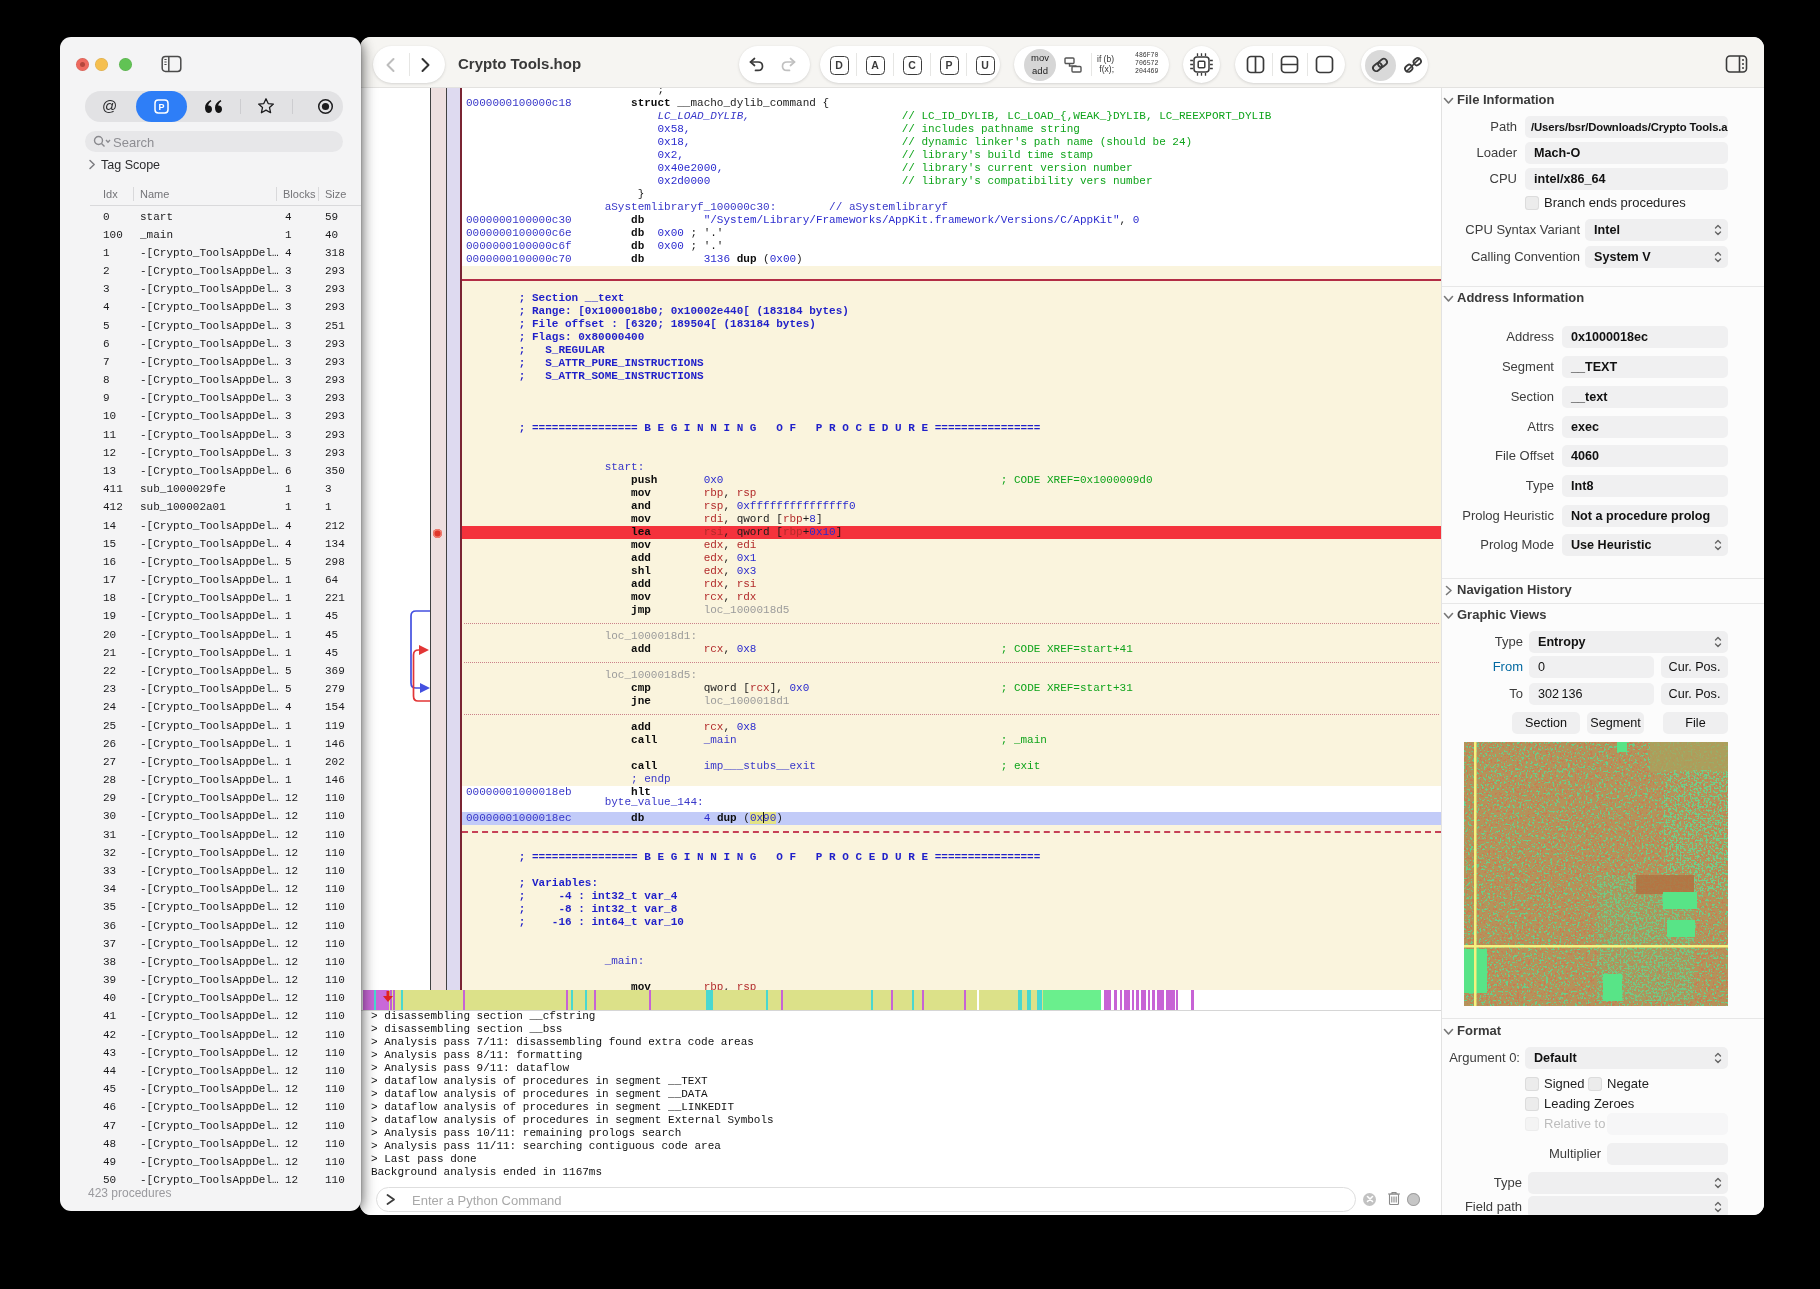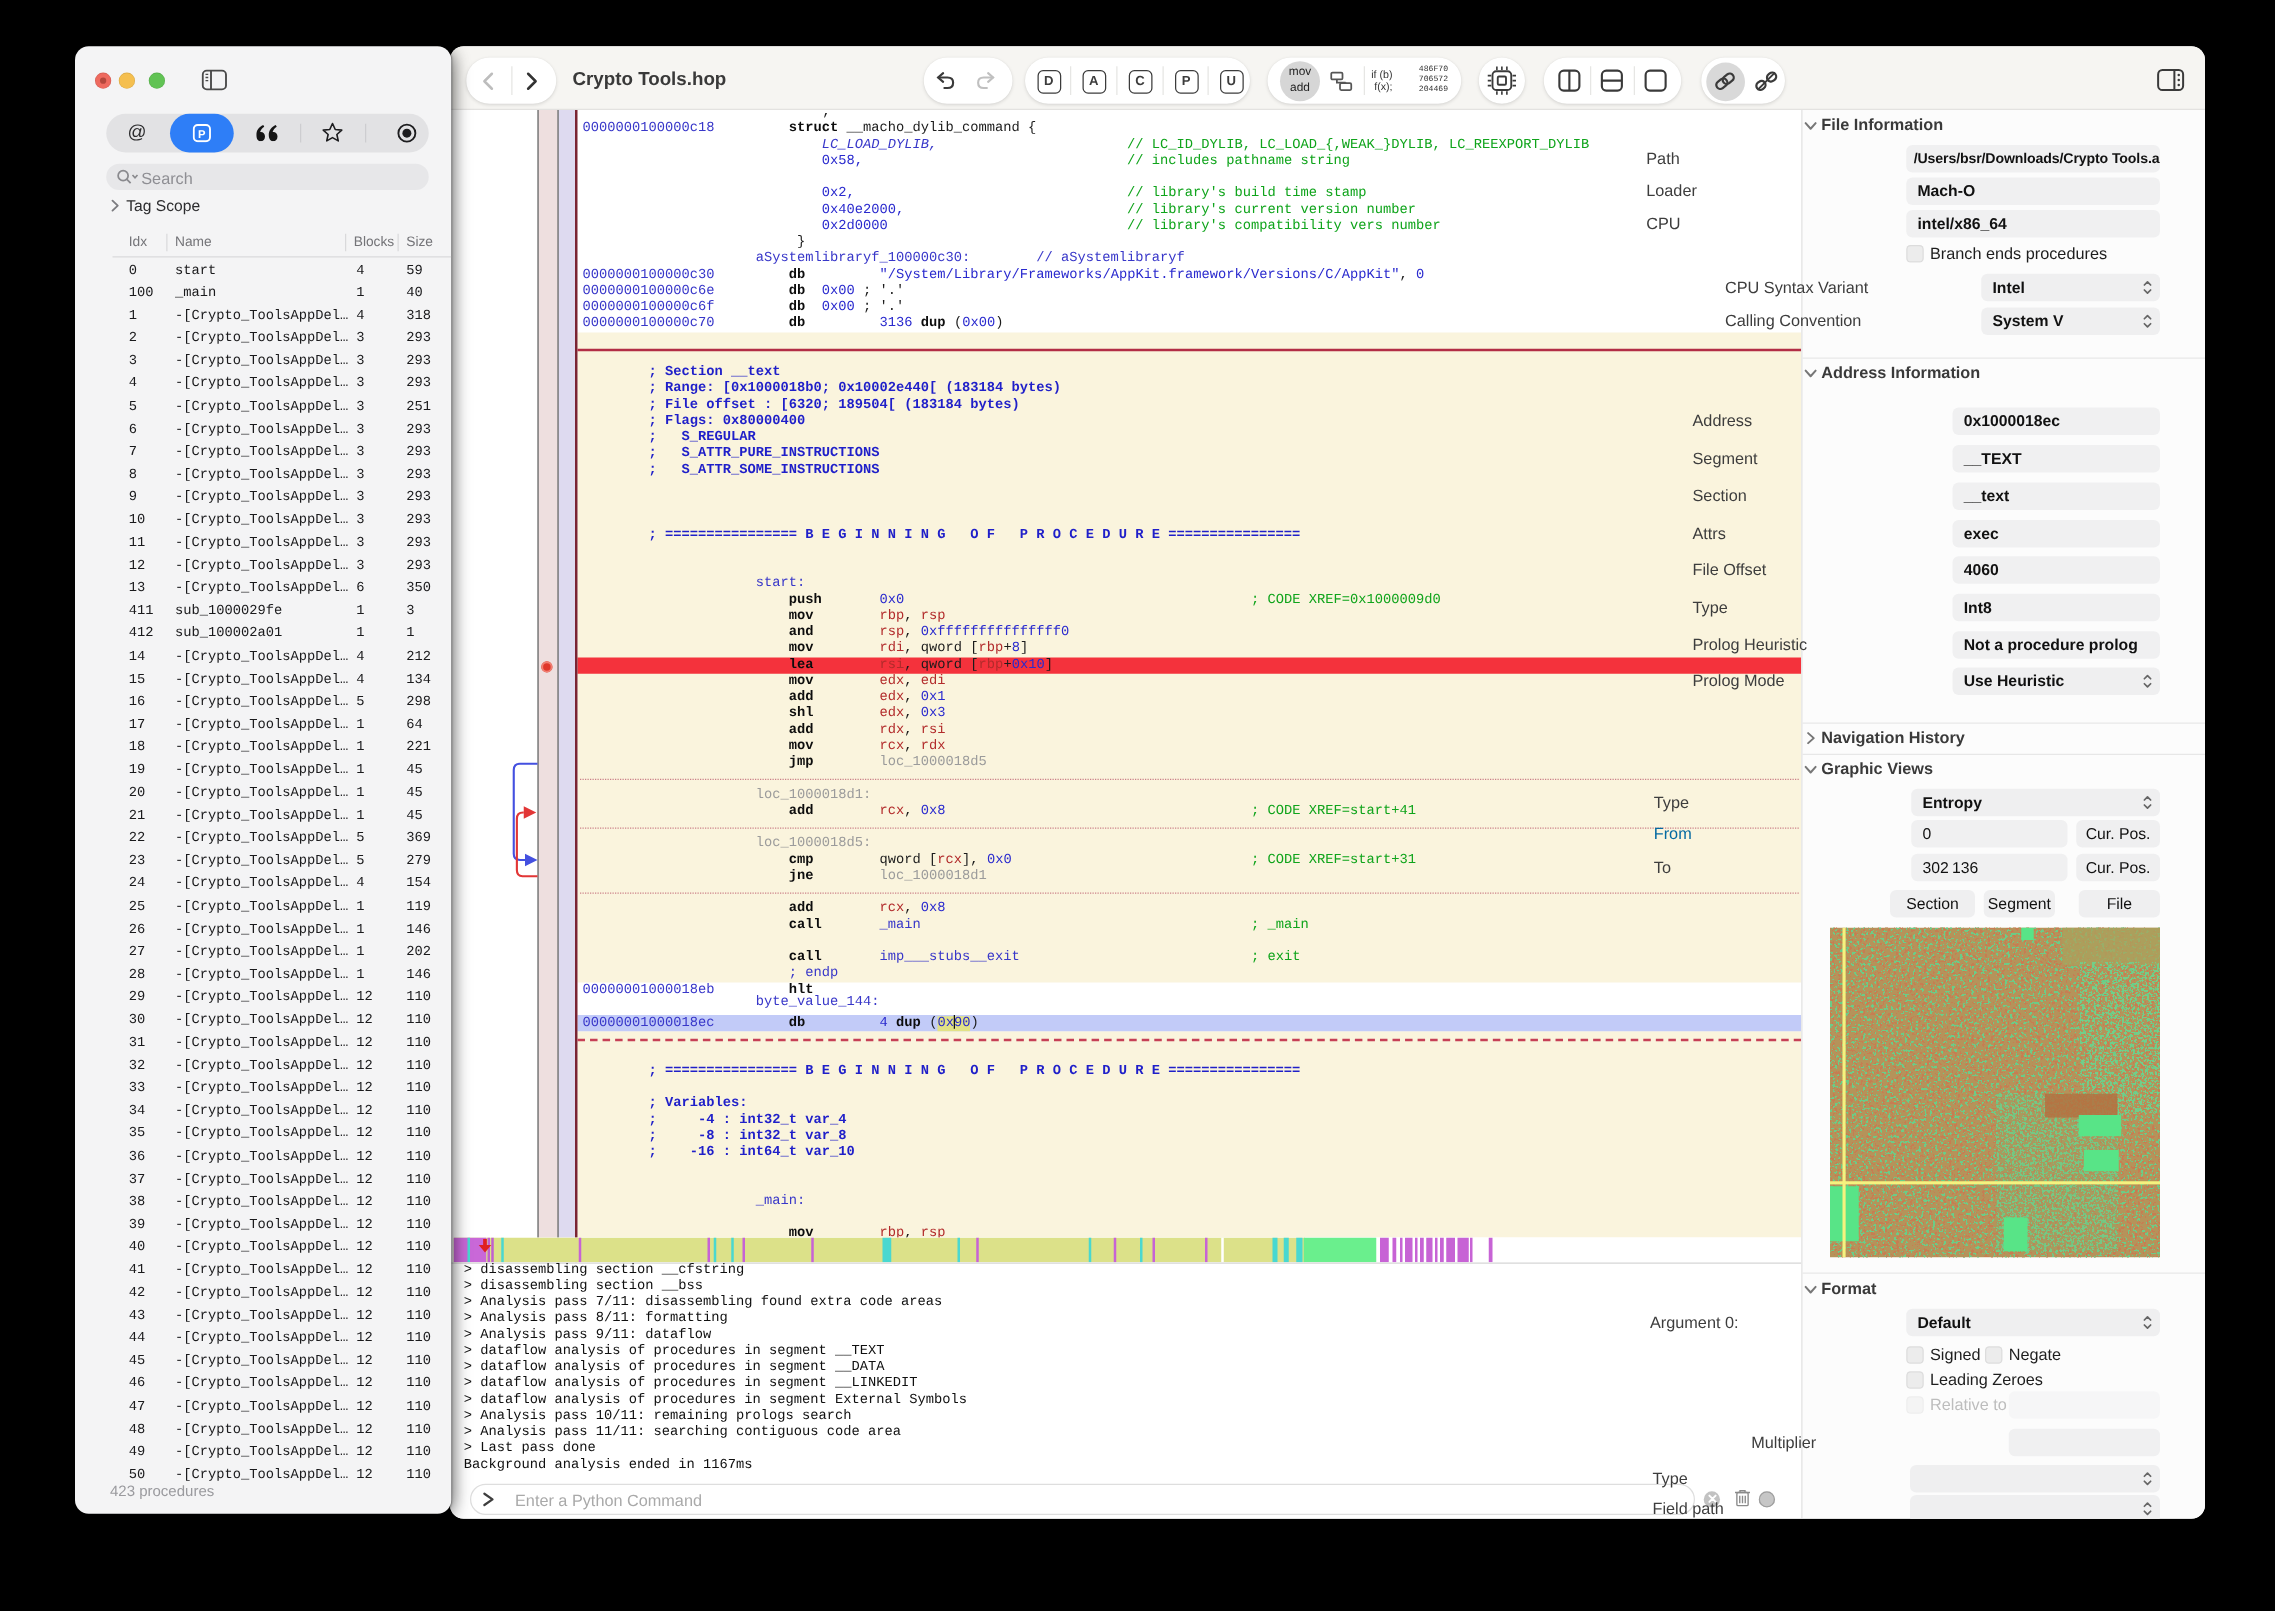--- a/index.html
+++ b/index.html
@@ -16,21 +16,21 @@
   i.g{color:#9b9b9b}
   i.c{color:#0fa41b}
   i.lb{color:#3837c9}
   i.it{color:#3837c9;font-style:italic}
   b.m{color:#0d0d0d;font-weight:bold}
   i.bb{color:#1f1fc9;font-weight:bold}
   .pill{position:absolute;background:#fff;border-radius:19px;box-shadow:0 1px 3px rgba(0,0,0,.13),0 0 1px rgba(0,0,0,.06)}
   .vdiv{position:absolute;width:1px;background:#e6e6e4}
   .letterbox{position:absolute;width:17px;height:17px;border:1.8px solid #3c3c3c;border-radius:4.5px;font-size:10.5px;font-weight:bold;color:#3c3c3c;text-align:center;line-height:16px}
   .fieldbox{position:absolute;background:#f0f0f1;border-radius:5px;height:22px;font-size:12.6px;color:#111;line-height:22px;padding-left:9px;box-sizing:border-box;overflow:hidden;white-space:nowrap}
-  .plabel{position:absolute;font-size:13px;color:#3d3d3d;text-align:left;line-height:22px;white-space:nowrap}
+  .plabel{position:absolute;font-size:13px;color:#3d3d3d;text-align:right;line-height:22px;white-space:nowrap}
   .ddown{position:absolute;background:#efeff0;border-radius:5px;height:22px;font-size:12.6px;font-weight:bold;color:#111;line-height:22px;padding-left:9px;box-sizing:border-box}
   .cbox{position:absolute;width:14px;height:14px;background:#ececec;border-radius:3.5px;box-shadow:inset 0 0 0 1px #dcdcdc}
   .cblabel{position:absolute;font-size:13px;color:#1e1e1e;line-height:14px;white-space:nowrap}
   .shead{position:absolute;font-size:13px;font-weight:bold;color:#3a3a3a;white-space:nowrap}
   .sdiv{position:absolute;height:1px;background:#e7e7e7}
   .btn{position:absolute;background:#efeff0;border-radius:5px;height:22px;font-size:12.6px;color:#111;text-align:center;line-height:22px;box-sizing:border-box}
 </style></head><body>
 
 <div id="win">
 <div class="abs" style="left:0;top:51px;width:1081px;height:922px;background:#fff"></div>
@@ -54,20 +54,21 @@
 <path d="M30 14 H16 Q11 14 11 19 V86 Q11 91 16 91 H20" stroke="#4450e0" stroke-width="1.7"></path>
 <path d="M20 86 L30 91 L20 96 Z" fill="#4450e0" stroke="none"></path>
 <path d="M30 104 H18 Q13.5 104 13.5 99 V58 Q13.5 53 18.5 53 H19" stroke="#e23636" stroke-width="1.7"></path>
 <path d="M19 48 L29 53 L19 58 Z" fill="#e23636" stroke="none"></path>
 </g>
     </svg>
 <div class="cl" style="top:46.5px">                             <i class="k">;</i></div>
 <div class="cl" style="top:59.5px"><i class="a">0000000100000c18</i>         <b class="m">struct</b><i class="k"> __macho_dylib_command {</i></div>
 <div class="cl" style="top:72.5px">                             <i class="it">LC_LOAD_DYLIB,</i>                       <i class="c">// LC_ID_DYLIB, LC_LOAD_{,WEAK_}DYLIB, LC_REEXPORT_DYLIB</i></div>
 <div class="cl" style="top:85.5px">                             <i class="n">0x58,</i>                                <i class="c">// includes pathname string</i></div>
+<div class="cl" style="top:98.5px">                             <i class="n">0x18,</i>                                <i class="c">// dynamic linker's path name (should be 24)</i></div>
 <div class="cl" style="top:111.5px">                             <i class="n">0x2,</i>                                 <i class="c">// library's build time stamp</i></div>
 <div class="cl" style="top:124.5px">                             <i class="n">0x40e2000,</i>                           <i class="c">// library's current version number</i></div>
 <div class="cl" style="top:137.5px">                             <i class="n">0x2d0000</i>                             <i class="c">// library's compatibility vers number</i></div>
 <div class="cl" style="top:150.5px">                          <i class="k">}</i></div>
 <div class="cl" style="top:163.5px">                     <i class="lb">aSystemlibraryf_100000c30:</i>        <i class="lb">// aSystemlibraryf</i></div>
 <div class="cl" style="top:176.5px"><i class="a">0000000100000c30</i>         <b class="m">db</b>         <i class="n">"/System/Library/Frameworks/AppKit.framework/Versions/C/AppKit"</i><i class="k">,</i><i class="n"> 0</i></div>
 <div class="cl" style="top:189.5px"><i class="a">0000000100000c6e</i>         <b class="m">db</b>  <i class="n">0x00</i><i class="k"> ; '.'</i></div>
 <div class="cl" style="top:202.5px"><i class="a">0000000100000c6f</i>         <b class="m">db</b>  <i class="n">0x00</i><i class="k"> ; '.'</i></div>
 <div class="cl" style="top:215.5px"><i class="a">0000000100000c70</i>         <b class="m">db</b>         <i class="n">3136</i><i class="k"> </i><b class="m">dup</b><i class="k"> (</i><i class="n">0x00</i><i class="k">)</i></div>
 <div class="cl" style="top:254.5px">        <i class="bb">; Section __text</i></div>

